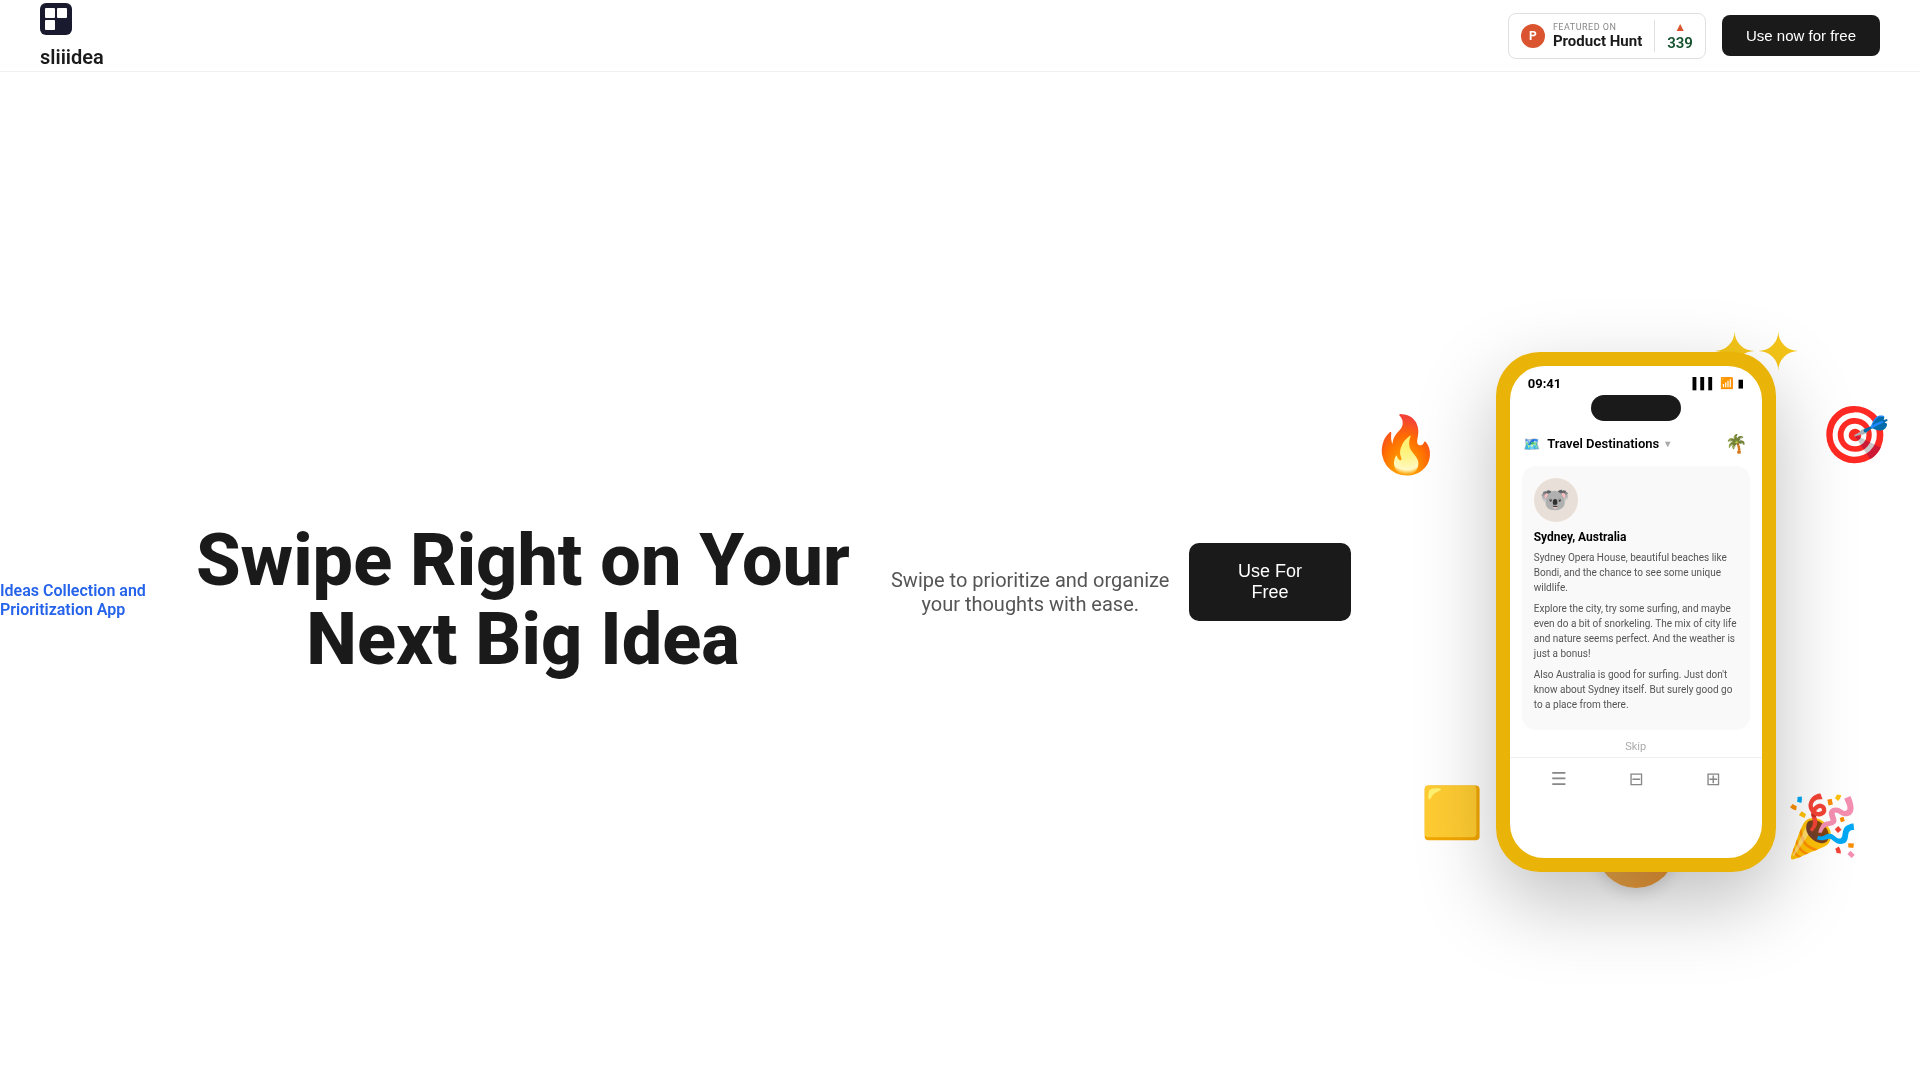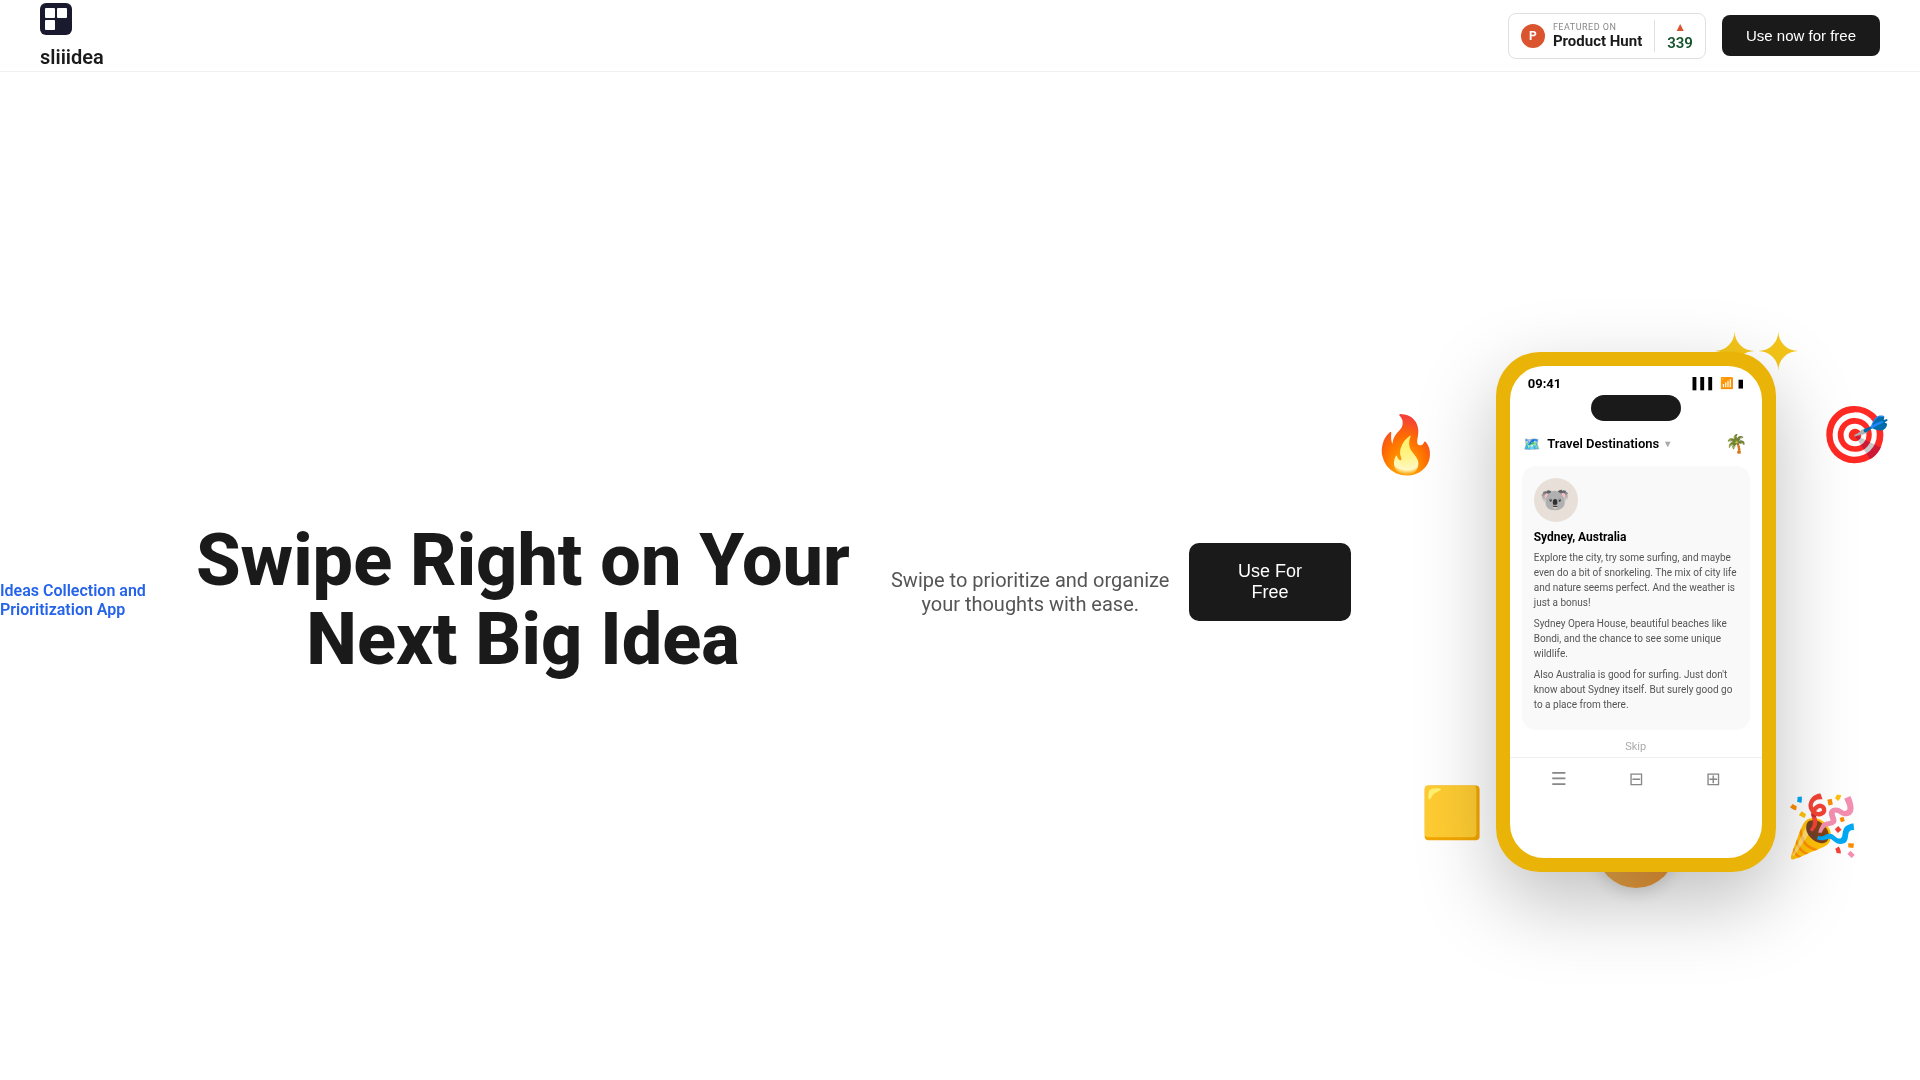--- a/index.html
+++ b/index.html
@@ -358,22 +358,22 @@
             <span class="phone-header-icon">🗺️</span>
             <span>Travel Destinations</span>
             <span style="font-size:10px; color:#aaa;">▾</span>
           </div>
           <span style="font-size:18px;">🌴</span>
         </div>
 
         <div class="phone-card">
           <div class="phone-card-avatar">🐨</div>
           <div class="phone-card-title">Sydney, Australia</div>
+          <p class="phone-card-text">Sydney Opera House, beautiful beaches like Bondi, and the chance to see some unique wildlife.</p>
           <p class="phone-card-text">Explore the city, try some surfing, and maybe even do a bit of snorkeling. The mix of city life and nature seems perfect. And the weather is just a bonus!</p>
-          <p class="phone-card-text">Sydney Opera House, beautiful beaches like Bondi, and the chance to see some unique wildlife.</p>
           <p class="phone-card-text">Also Australia is good for surfing. Just don't know about Sydney itself. But surely good go to a place from there.</p>
         </div>
 
         <div class="phone-skip-label">Skip</div>
 
         <div class="phone-bottom-nav">
           <span class="phone-nav-icon">☰</span>
           <span class="phone-nav-icon">⊟</span>
           <span class="phone-nav-icon">⊞</span>
         </div>

